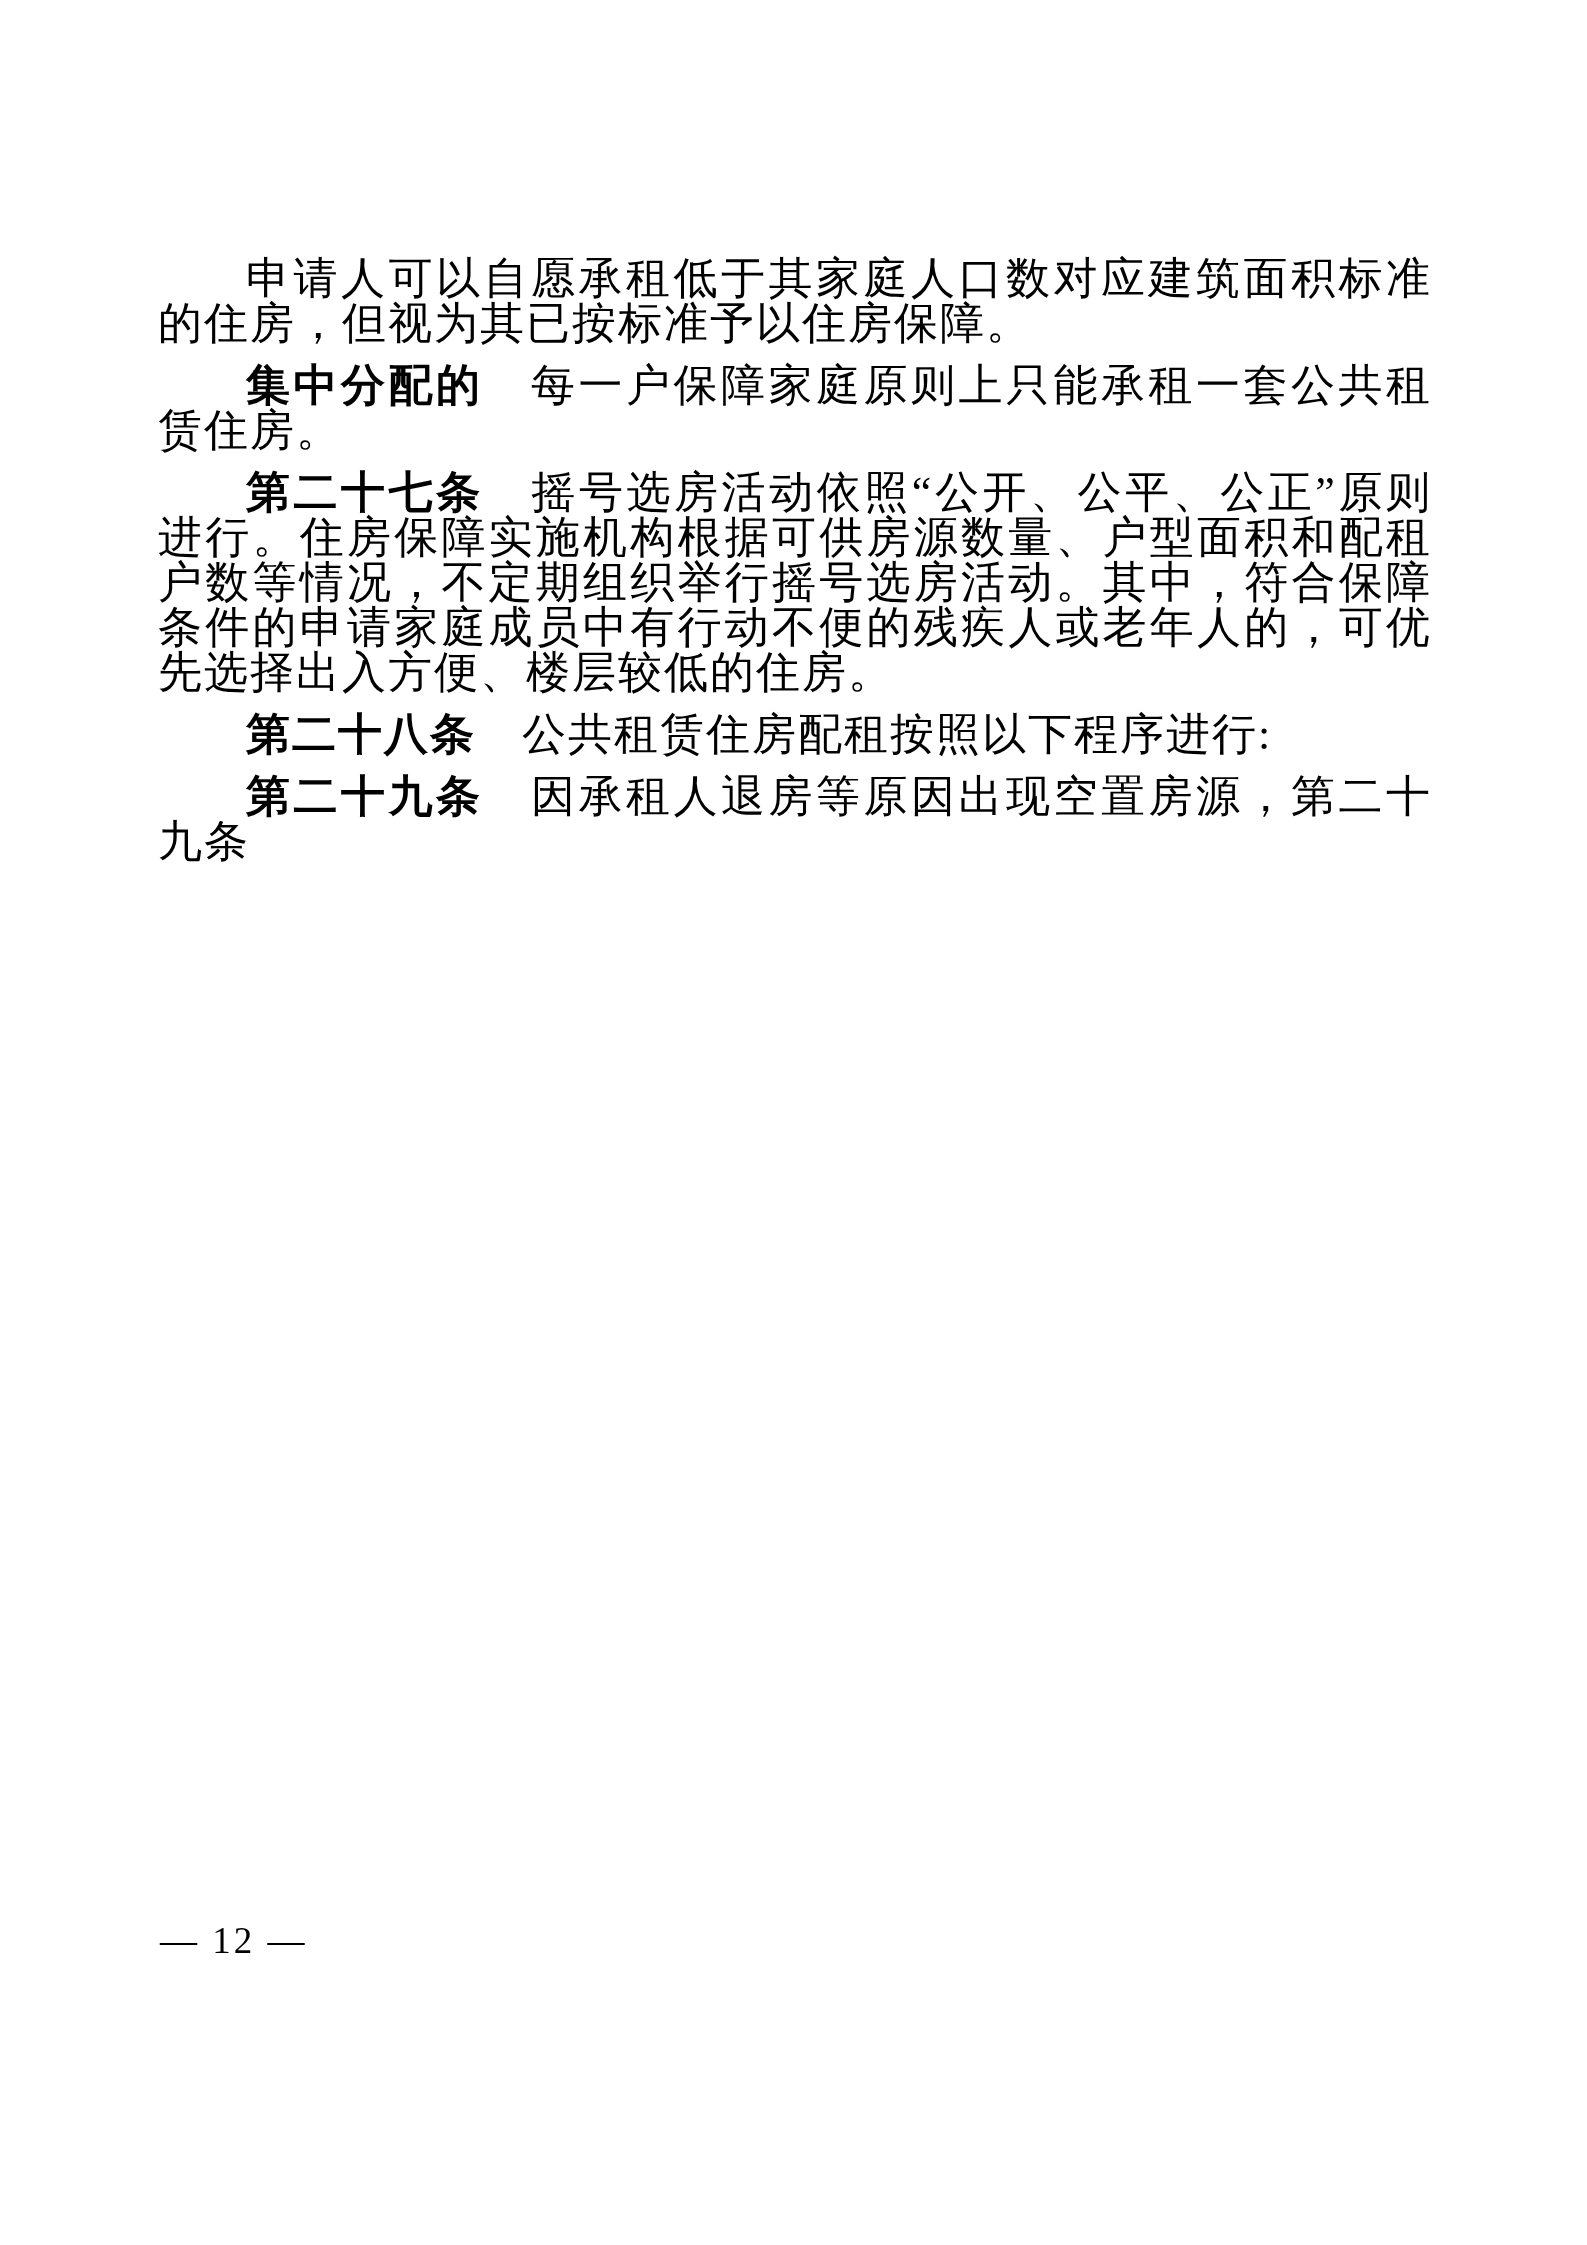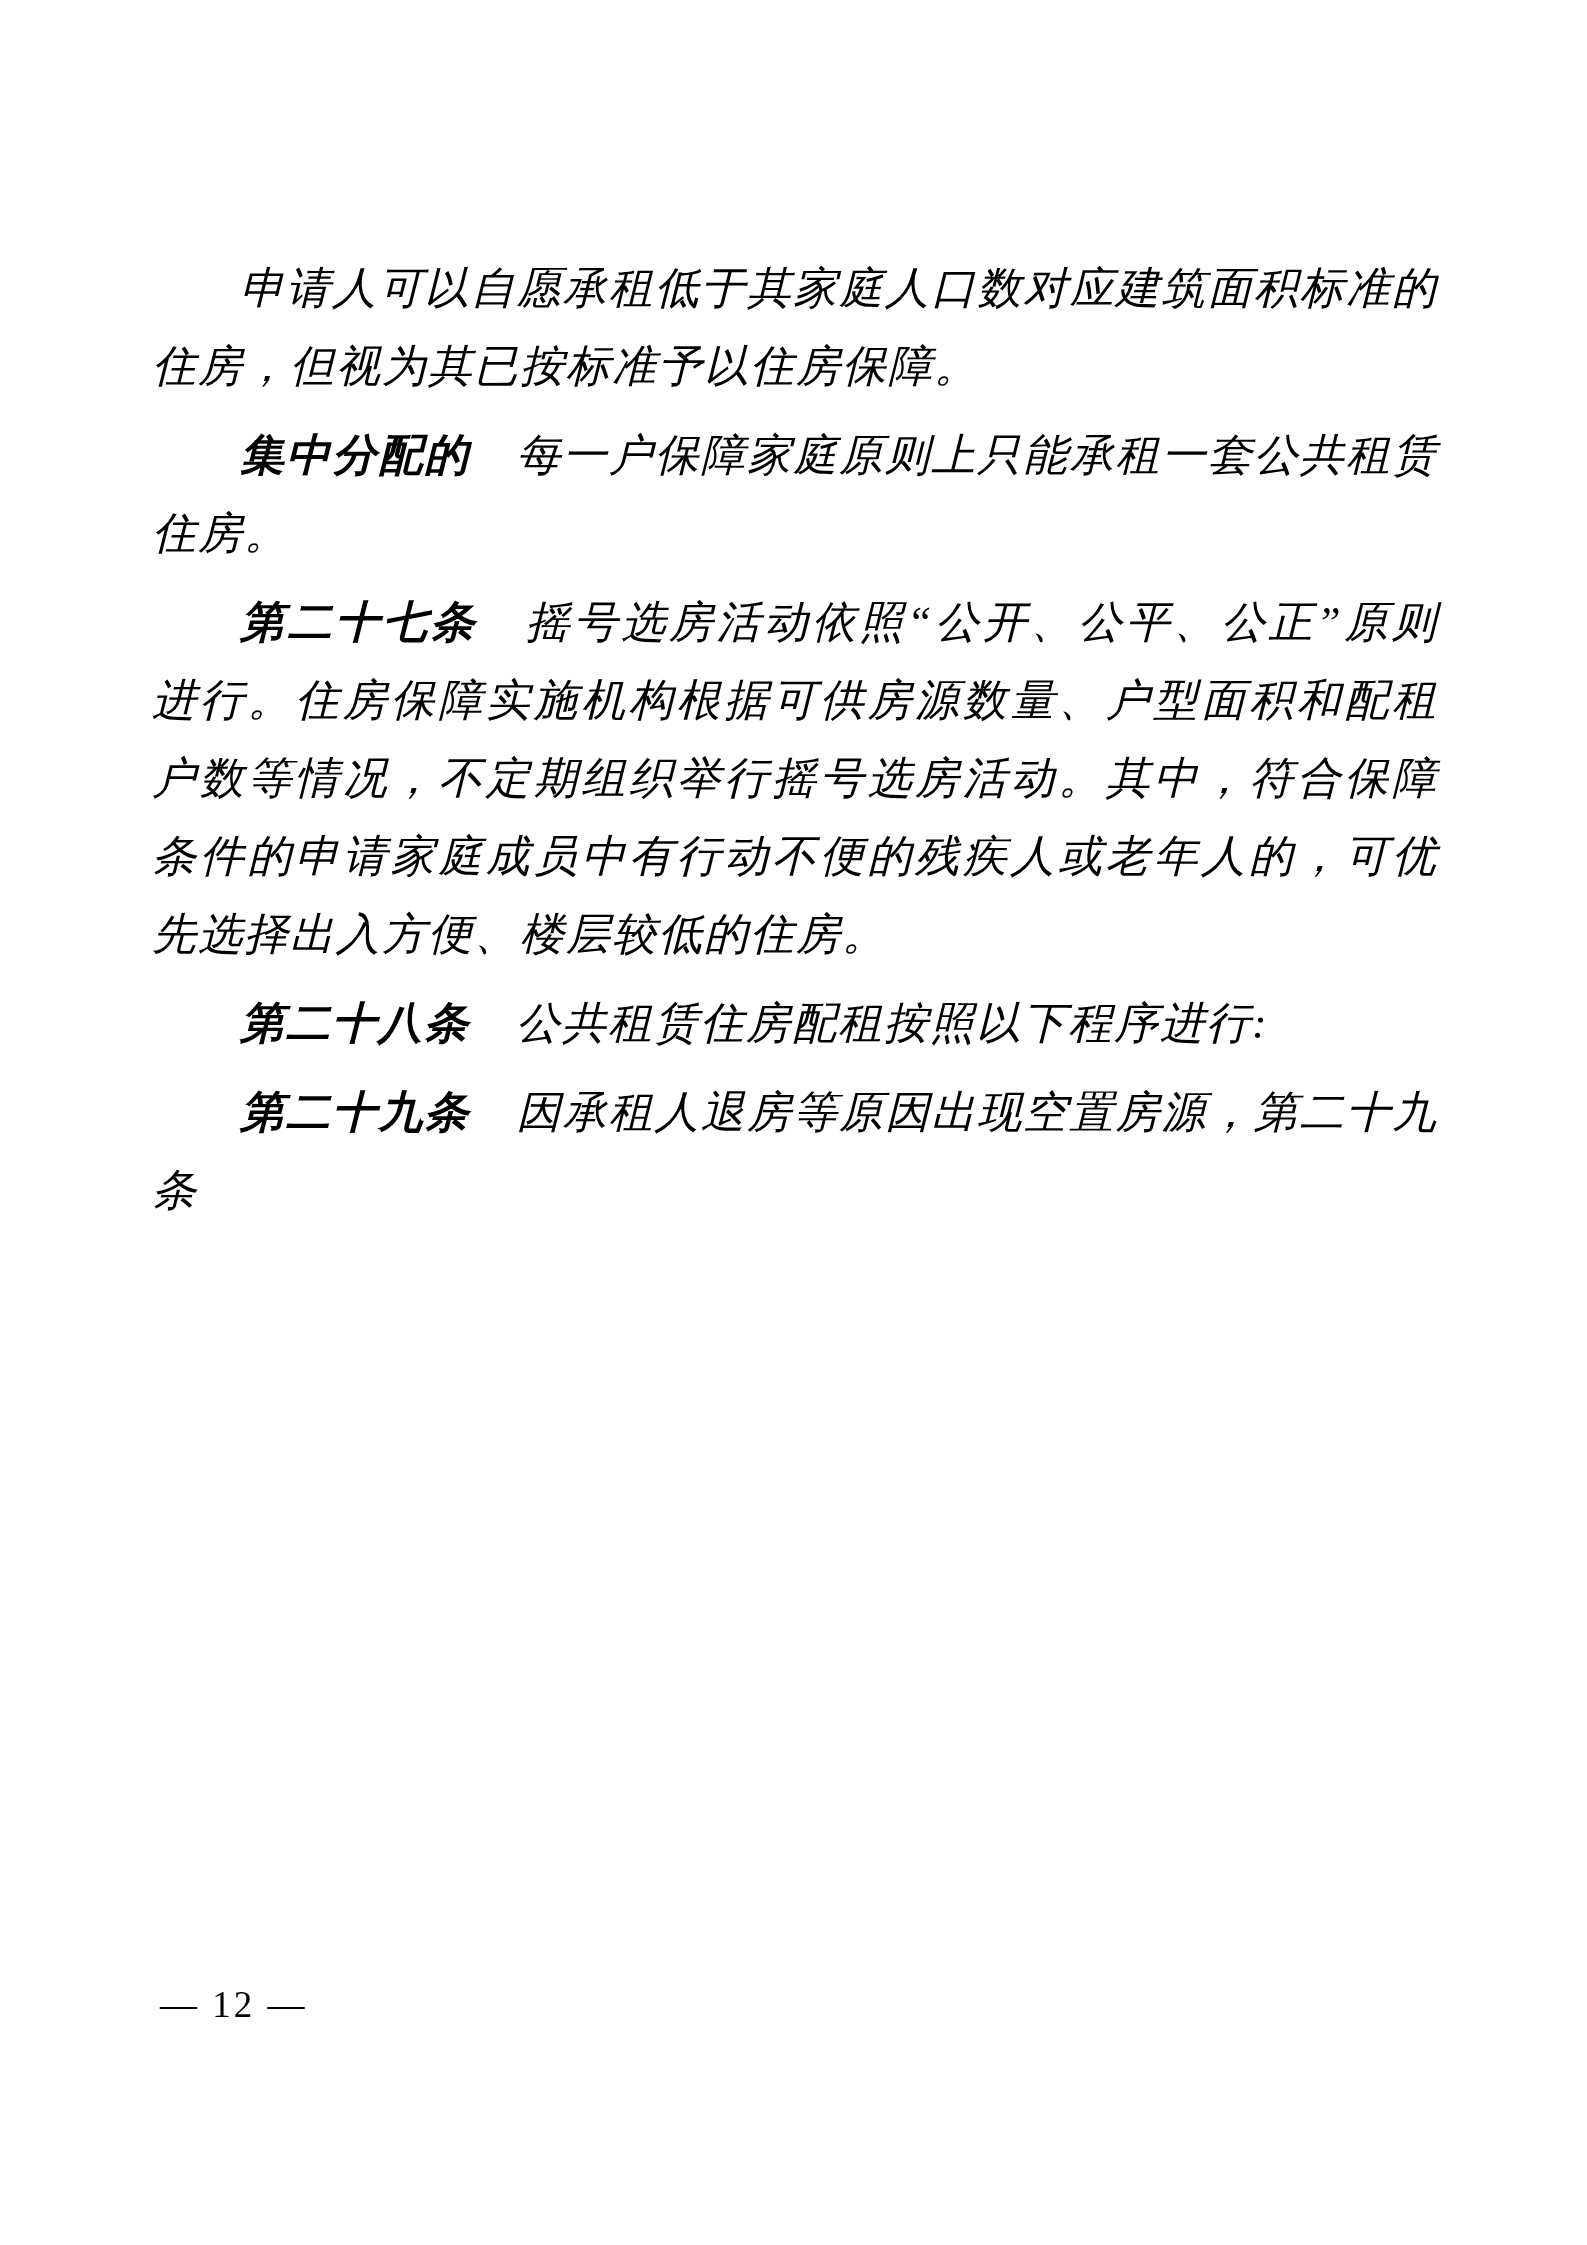--- a/index.html
+++ b/index.html
@@ -12,38 +12,37 @@
     font-family: "Liberation Serif", "DejaVu Serif", serif;
     overflow: hidden;
   }
   .doc-body {
     position: absolute;
     left: 142px;
     top: 240px;
     width: 1306px;
   }
   .para {
-    margin: 10px;
+    margin: 16px;
     font-size: 44px;
-    line-height: 78px;
+    line-height: 45px;
     letter-spacing: 2px;
     text-align: justify;
     text-indent: 2em;
     word-break: break-all;
-    font-style: italic;
   }
   .run { font-weight: normal; }
   .run.bold {
     font-weight: bold;
     font-family: "Liberation Sans", "DejaVu Sans", sans-serif;
   }
   .page-number {
     position: absolute;
     left: 160px;
-    top: 1980px;
+    top: 1916px;
     font-size: 37px;
     line-height: 50px;
     letter-spacing: 3px;
     font-family: "Liberation Serif", "DejaVu Serif", serif;
   }
 </style>
 </head>
 <body>
 
 <div class="doc-body">

